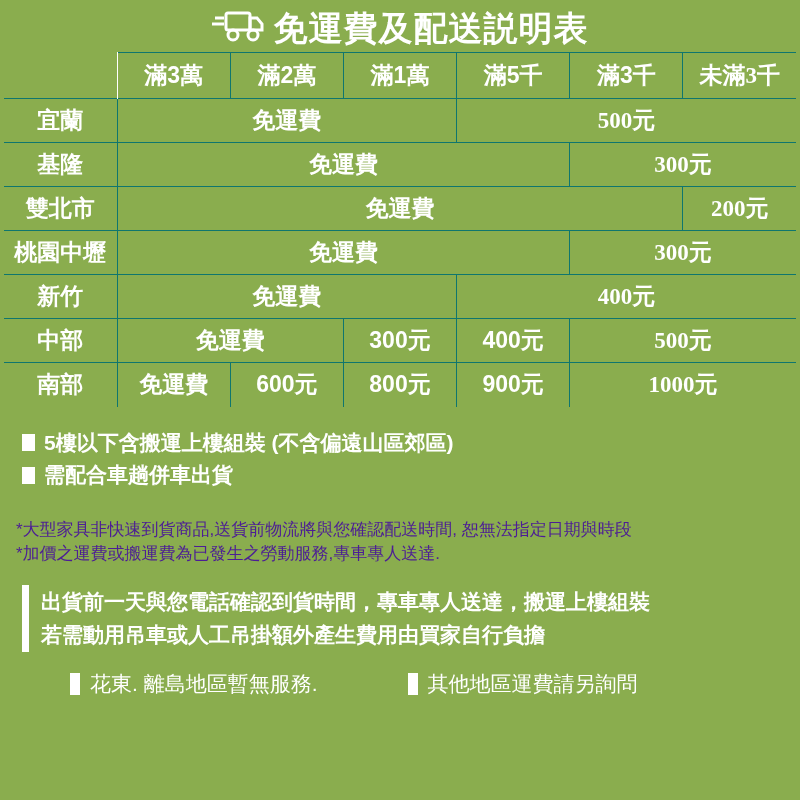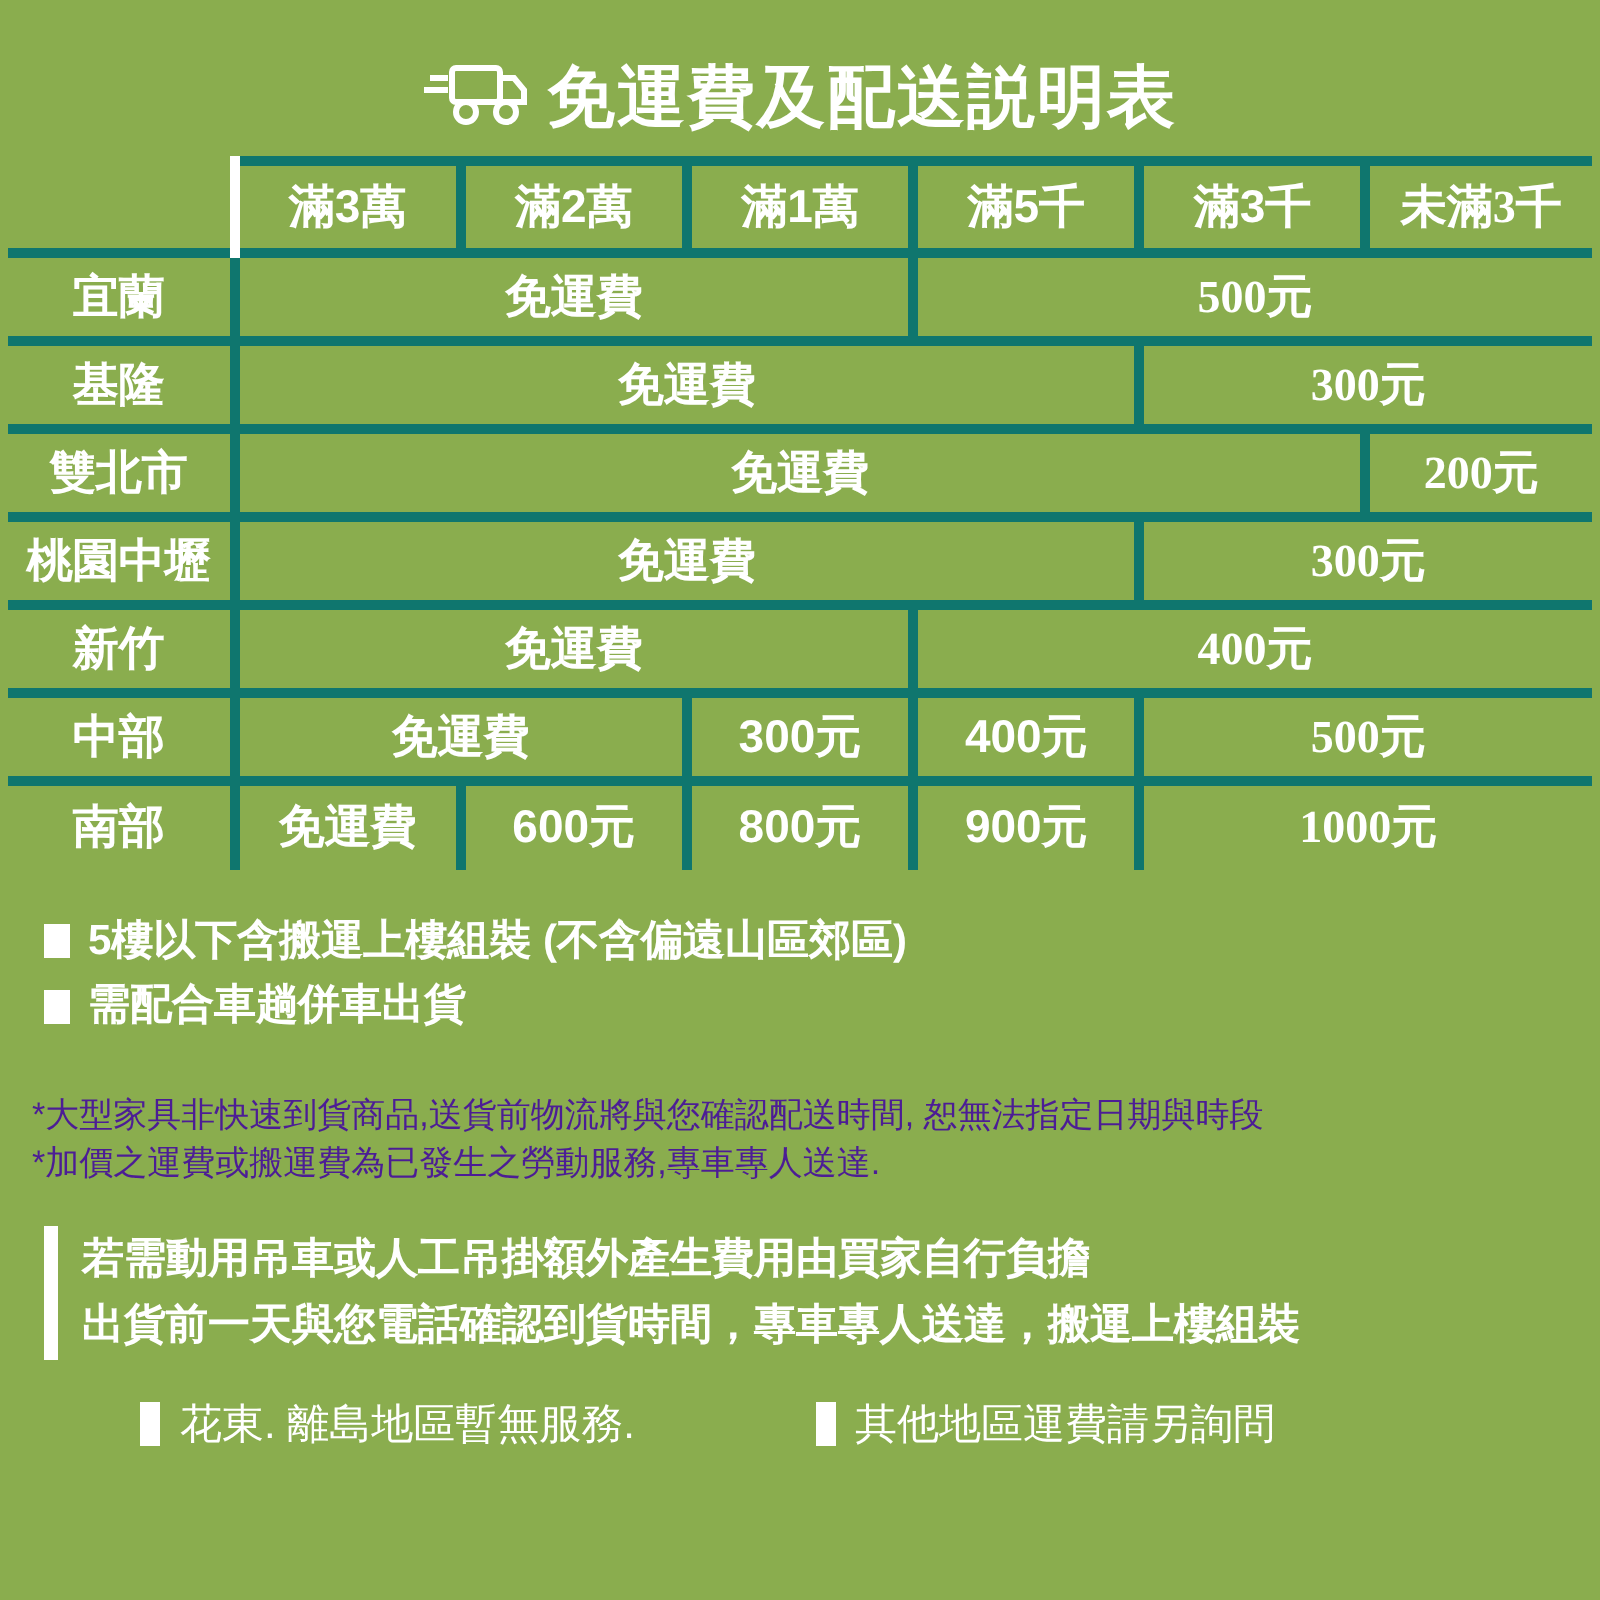--- a/index.html
+++ b/index.html
@@ -16,45 +16,44 @@
     width: 800px;
     height: 800px;
     background: #8aad4e;
   }
 
   
   .title-row {
     display: flex;
     align-items: center;
     justify-content: center;
-    height: 62px;
+    height: 52px;
     gap: 10px;
     padding-top: 4px;
-    margin-top: 16px;
   }
   .truck-icon { display: block; }
   .title-text {
     color: #ffffff;
     font-size: 34px;
     font-weight: bold;
     letter-spacing: 1px;
     line-height: 1;
   }
 
   
   .table-wrap {
     margin: 0 4px;
   }
   table.fee {
     width: 792px;
     border-collapse: collapse;
     table-layout: fixed;
   }
   table.fee th, table.fee td {
-    border: 5px solid #0f766e;
+    border: 1px solid #0f766e;
     color: #ffffff;
     text-align: center;
     font-size: 22px;
     font-weight: bold;
     height: 44px;
     padding: 0 2px;
     white-space: nowrap;
   }
   table.fee th.corner {
     border-left: none;
@@ -245,22 +244,22 @@
   </div>
 
   <div class="small-notes">
     <div class="small-note">*大型家具非快速到貨商品,送貨前物流將與您確認配送時間, 恕無法指定日期與時段</div>
     <div class="small-note">*加價之運費或搬運費為已發生之勞動服務,專車專人送達.</div>
   </div>
 
   <div class="highlight">
     <span class="vbar"></span>
     <div class="highlight-lines">
+      <div class="hl-line">出貨前一天與您電話確認到貨時間，專車專人送達，搬運上樓組裝</div>
       <div class="hl-line">若需動用吊車或人工吊掛額外產生費用由買家自行負擔</div>
-      <div class="hl-line">出貨前一天與您電話確認到貨時間，專車專人送達，搬運上樓組裝</div>
     </div>
   </div>
 
   <div class="footer-row">
     <div class="footer-item">
       <span class="sq"></span>
       <span class="footer-text">花東. 離島地區暫無服務.</span>
     </div>
     <div class="footer-item">
       <span class="sq"></span>

